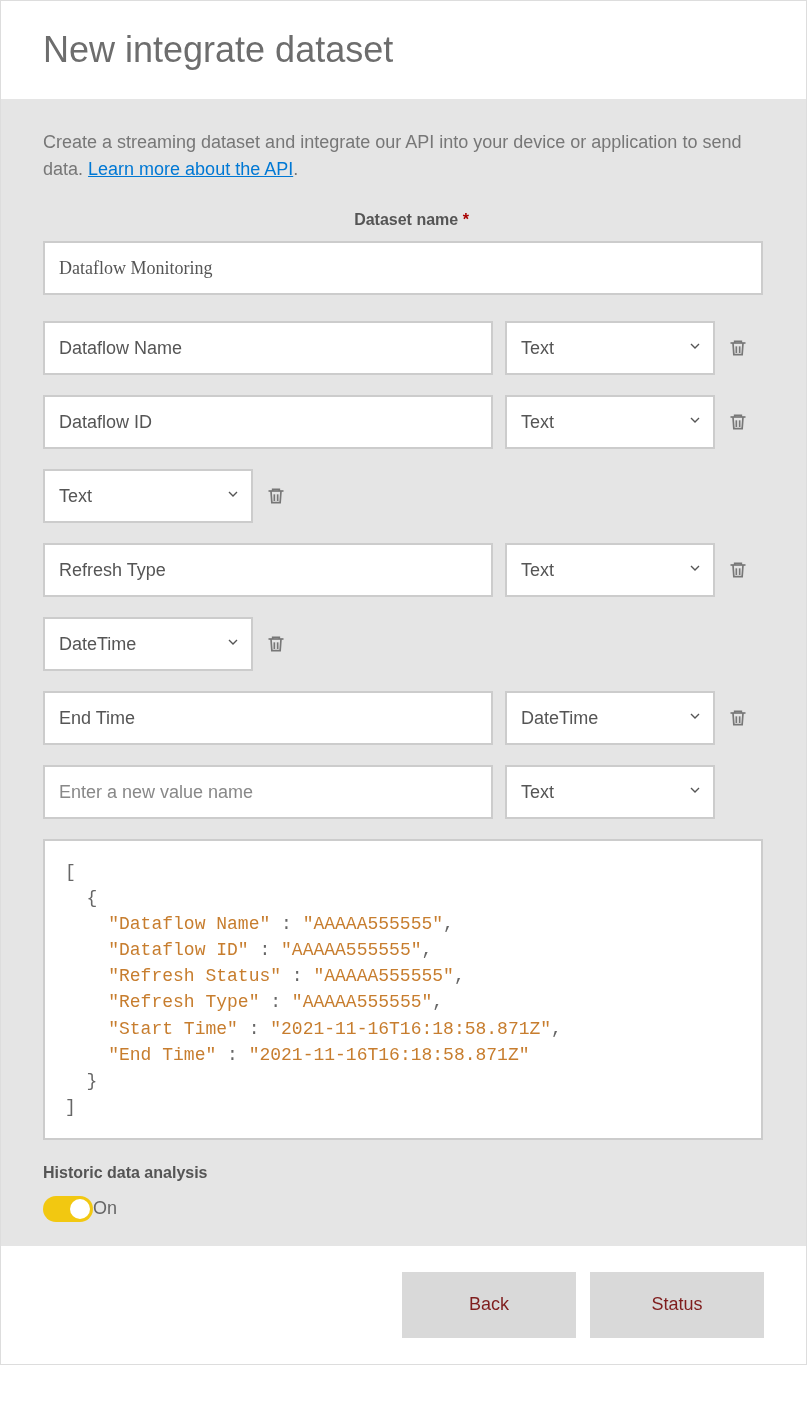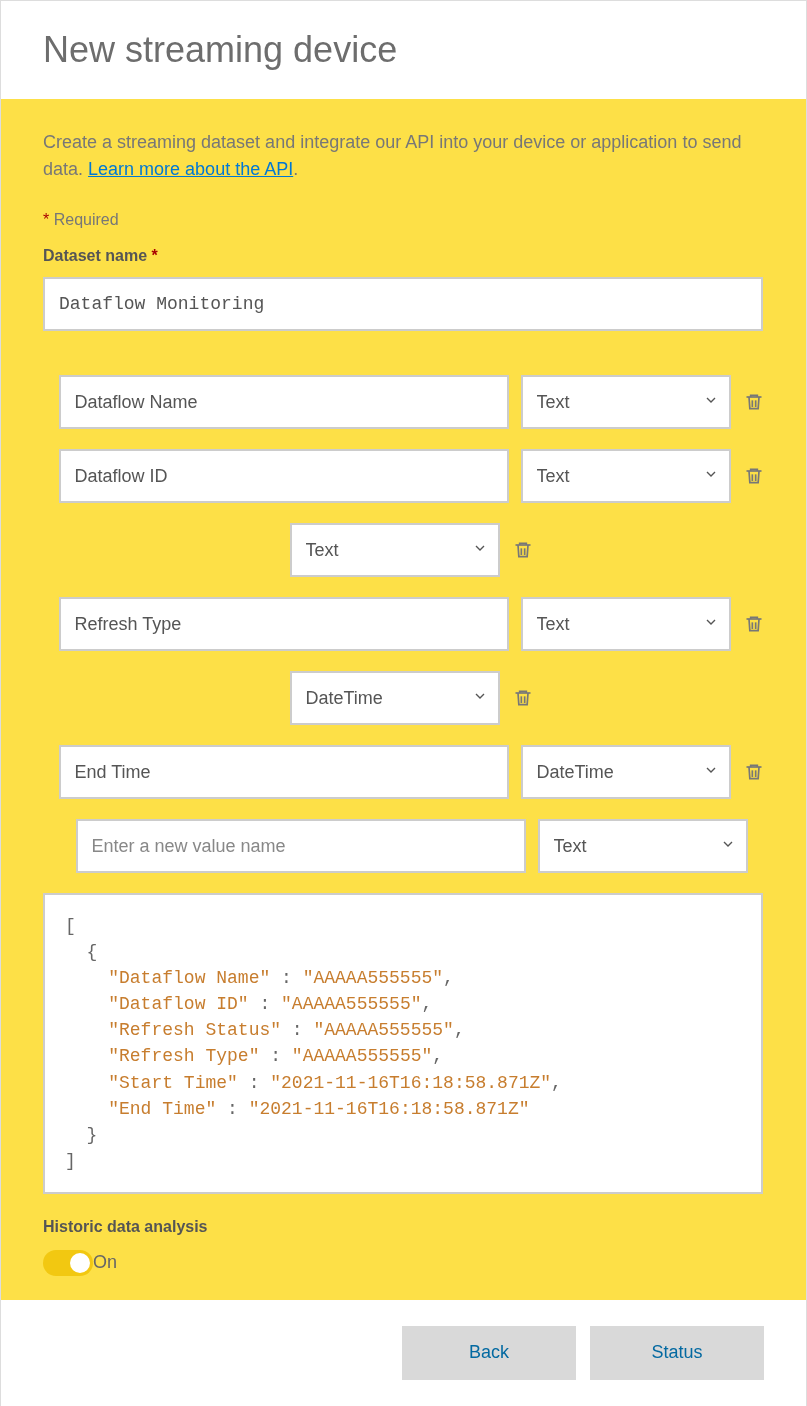--- a/index.html
+++ b/index.html
@@ -16,21 +16,21 @@
   .header {
     background: #fff;
     padding: 28px 42px 28px 42px;
   }
   .header h1 {
     font-size: 36px;
     font-weight: 400;
     color: #6d6d6d;
   }
   .body {
-    background: #fde047;
+    background: #e5e5e5;
     padding: 30px 26px 24px 42px;
   }
   .description {
     font-size: 18px;
     color: #777;
     line-height: 1.5;
     margin-bottom: 28px;
   }
   .description a {
     color: #0078d4;
@@ -44,38 +44,38 @@
   .required-note .star,
   .field-label .star {
     color: #a80000;
   }
   .field-label {
     font-size: 16px;
     color: #555;
     font-weight: 600;
     margin-bottom: 12px;
     display: block;
+    text-align: center;
   }
   .text-input {
     width: 720px;
     height: 54px;
     border: 2px solid #ccc;
     background: #fff;
     padding: 0 14px;
     font-size: 18px;
     color: #555;
-    margin-bottom: 44px;
-    font-family: Liberation Mono, monospace;
+    margin-bottom: 26px;
+    font-family: Liberation Serif, serif;
   }
   .stream-row {
     display: flex;
     align-items: center;
     gap: 12px;
     margin-bottom: 20px;
-    justify-content: center;
   }
   .stream-name {
     width: 450px;
     height: 54px;
     border: 2px solid #ccc;
     background: #fff;
     padding: 0 14px;
     font-size: 18px;
     color: #555;
     font-family: inherit;
@@ -165,49 +165,45 @@
   }
   .footer {
     background: #fff;
     padding: 26px 42px;
     display: flex;
     justify-content: flex-end;
     gap: 14px;
   }
   .btn {
     width: 174px;
-    height: 54px;
+    height: 66px;
     border: none;
     font-size: 18px;
-    color: #0369a1;
+    color: #7f1d1d;
     cursor: pointer;
     font-family: inherit;
   }
   .btn.secondary { background: #d9d9d9; }
   .btn.primary { background: #f2c811; }
 </style>
 </head>
 <body>
 
 <div class="dialog">
 
   <div class="header">
-    <h1>New streaming device</h1>
+    <h1>New integrate dataset</h1>
   </div>
 
   <div class="body">
 
     <p class="description">
       <span>Create a streaming dataset and integrate our API into your device or application to send data. </span><a href="#">Learn more about the API</a><span>.</span>
     </p>
 
-    <div class="required-note">
-      <span class="star">*</span>
-      <span>Required</span>
-    </div>
 
     <label class="field-label">
       <span>Dataset name</span>
       <span class="star"> *</span>
     </label>
     <input type="text" class="text-input" value="Dataflow Monitoring" style="">
 
 
     <div id="stream-rows">
         <div class="stream-row">

